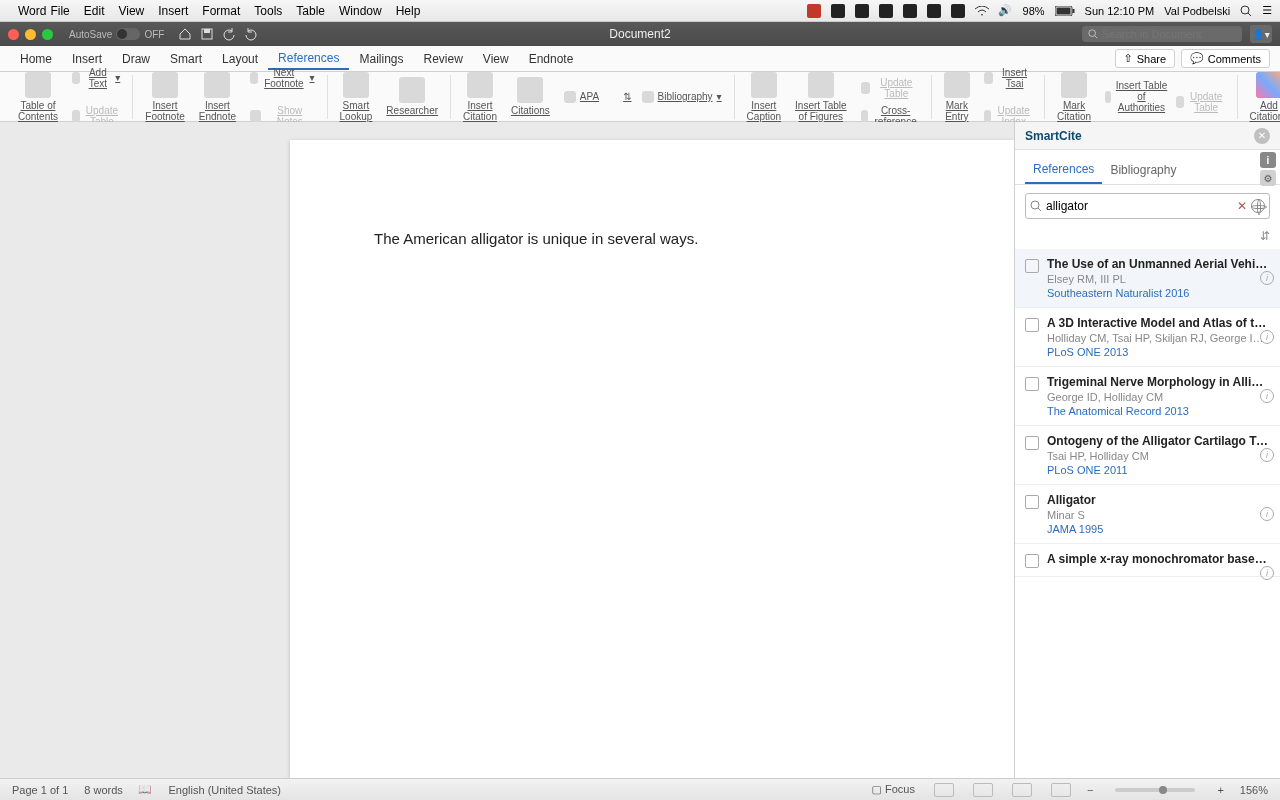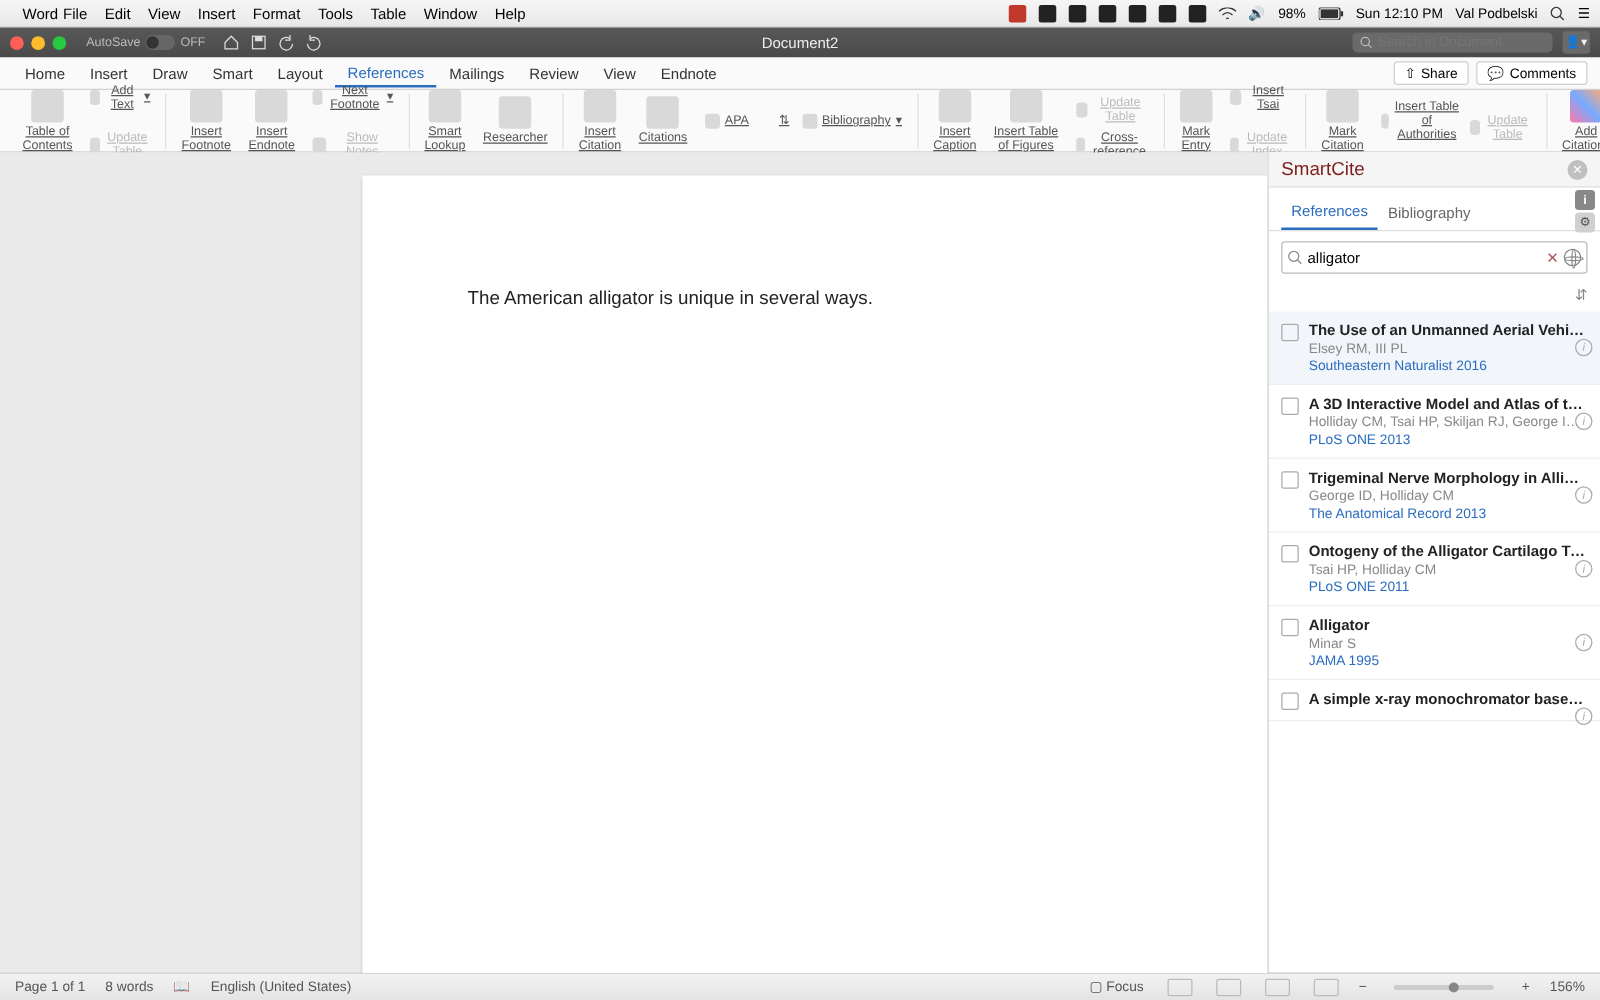--- a/index.html
+++ b/index.html
@@ -48,21 +48,21 @@
 .disabled{color:#bbb;margin-top:10px;}
 
 
 .main { position:absolute; top:122px; bottom:22px; left:0; right:0; display:flex; background:#eaeaea;}
 .page-wrap{flex:1; overflow:auto; display:flex; justify-content:flex-end; padding-top:18px;}
 .page{ width:724px; min-height:940px; background:#fff; box-shadow:0 1px 4px rgba(0,0,0,0.2); padding:90px 84px; font-size:15px; color:#222;}
 
 
 .panel{ width:266px; background:#fff; border-left:1px solid #d0d0d0; display:flex; flex-direction:column;}
 .panel-head{ height:28px; display:flex; align-items:center; padding:0 10px; border-bottom:1px solid #e0e0e0; background:#f5f5f5;}
-.panel-head .title{ font-size:15px; font-weight:400; color:#7f1d1d;}
+.panel-head .title{ font-size:12px; font-weight:700; color:#0c4a6e;}
 .panel-head .close{ margin-left:auto; width:16px;height:16px;border-radius:50%;background:#c0c0c0;display:flex;align-items:center;justify-content:center;color:#fff;font-size:10px;}
 .panel-tabs{display:flex;align-items:center;padding:6px 10px 0;border-bottom:1px solid #e0e0e0; position:relative;}
 .ptab{font-size:12px;padding:6px 8px;color:#666;cursor:pointer;}
 .ptab.active{color:#2a6dbf;border-bottom:2px solid #2a6dbf;font-weight:500;}
 .panel-tabs .side-icons{position:absolute;right:4px;top:2px;display:flex;flex-direction:column;gap:2px;}
 .gear-ic,.info-ic{width:16px;height:16px;border-radius:3px;background:#d0d0d0;display:flex;align-items:center;justify-content:center;font-size:10px;color:#555;}
 .info-ic{background:#888;color:#fff;font-weight:700;}
 .panel-search{padding:8px 10px;}
 .search-box{border:1px solid #bbb;border-radius:3px;height:26px;display:flex;align-items:center;padding:0 4px;gap:4px;}
 .search-box input{flex:1;border:none;outline:none;font-size:12px;}

